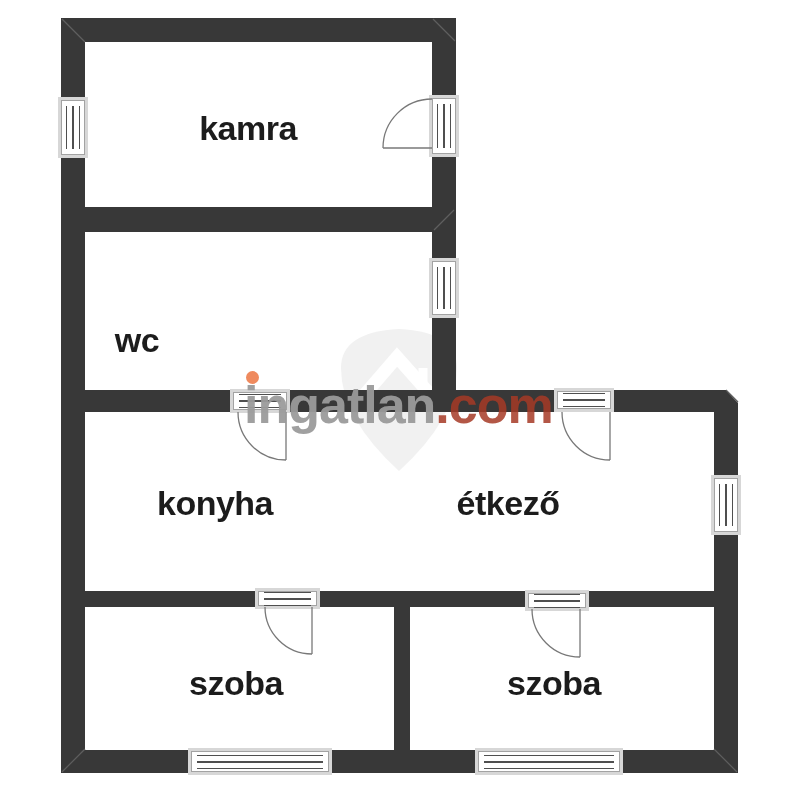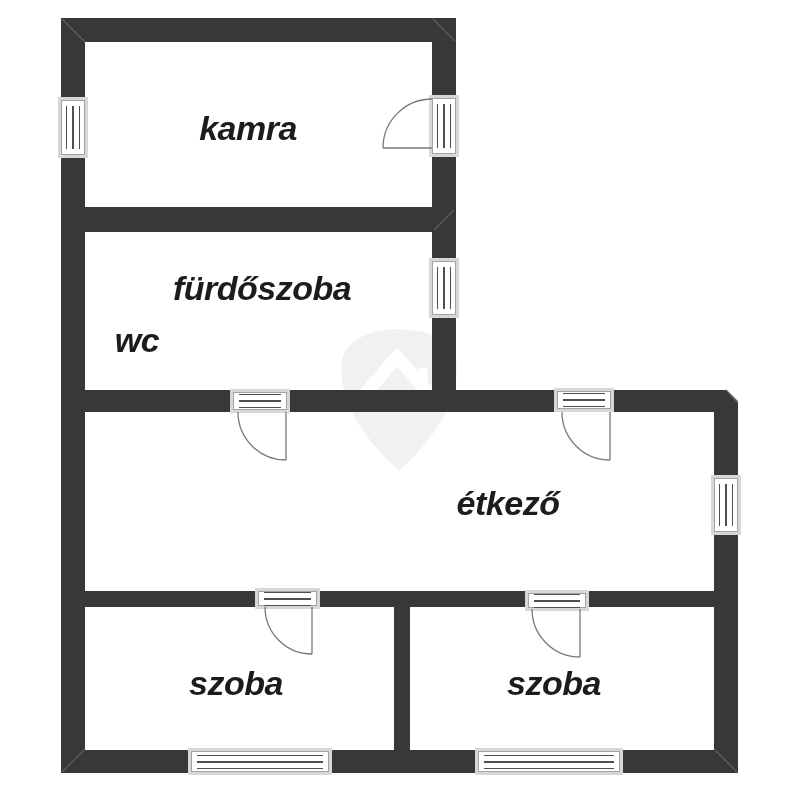--- a/index.html
+++ b/index.html
@@ -4,21 +4,21 @@
 <style>
   :root{
     --wall:#383838; --window-frame:#d7d7d7; --pane-border:#a3a3a3;
     --glass-line:#4f4f4f; --arc-line:#787878; --seam-line:#5f5f5f;
     --label-text:#1c1c1c; --watermark-gray:#9b9b9b; --watermark-red:#a63a26;
     --watermark-dot:#ef8a5e; --shield-fill:#f1f1f1;
   }
   html,body{margin:0;padding:0;background:#fff;}
   .plan{
     position:relative; width:800px; height:795px; background:#fff;
-    font-family:"Liberation Sans", sans-serif; overflow:hidden;font-style:italic;
+    font-family:"Liberation Sans", sans-serif; overflow:hidden;
   }
   .wall{position:absolute; background:var(--wall); z-index:2;}
   
   .sym{position:absolute; background:var(--window-frame); z-index:3;}
   .sym .pane{position:absolute; inset:3px; background:#fff; border:1px solid var(--pane-border);}
   .sym .glass{position:absolute; z-index:4;}
   .sym.v .glass{
     top:9px; bottom:9px; left:50%; width:12px; transform:translateX(-50%);
     border-left:1.5px solid var(--glass-line); border-right:1.5px solid var(--glass-line);
     background:linear-gradient(to right, transparent calc(50% - .75px),
@@ -141,20 +141,24 @@
       <path d="M562 412 A48 48 0 0 0 610 460"></path>
       <path d="M610 412 L610 460"></path>
       <path d="M265 607 A47 47 0 0 0 312 654"></path>
       <path d="M312 607 L312 654"></path>
       <path d="M532 609 A48 48 0 0 0 580 657"></path>
       <path d="M580 609 L580 657"></path>
     </g>
   </svg>
 
   <div class="room-label" style="left:248px;top:128px">kamra</div>
-  <div class="room-label" style="left:262px;top:288px">fürdőszoba</div>
   <div class="room-label" style="left:137px;top:340px">wc</div>
+  <div class="room-label" style="left:215px;top:503px">konyha</div>
   <div class="room-label" style="left:508px;top:503px">étkező</div>
   <div class="room-label" style="left:236px;top:683px">szoba</div>
   <div class="room-label" style="left:554px;top:683px">szoba</div>
 
+  <div class="wm">
+    <span class="wm-gray">ingatlan</span><span class="wm-red">.com</span>
+    <i class="wm-dot"></i>
+  </div>
 
 </div>
 
 </body></html>

